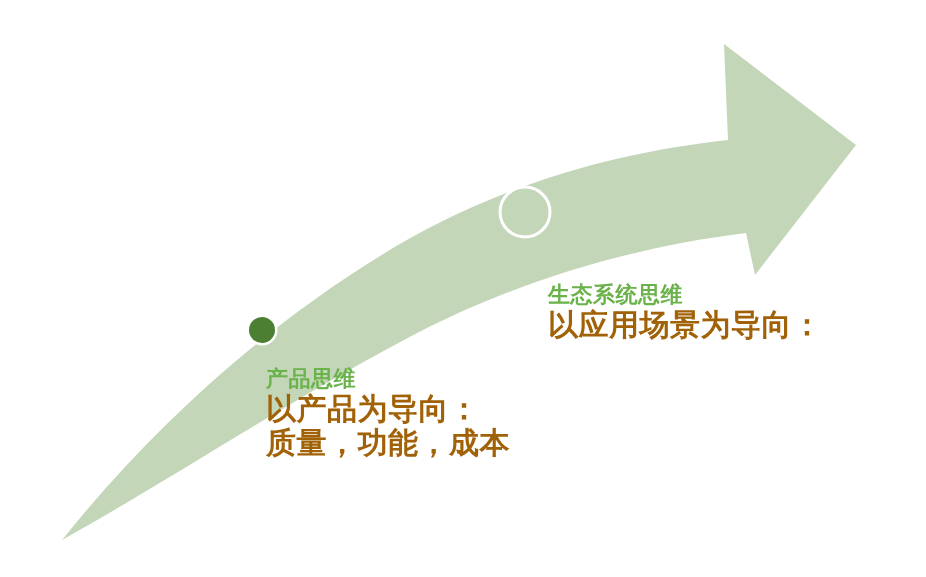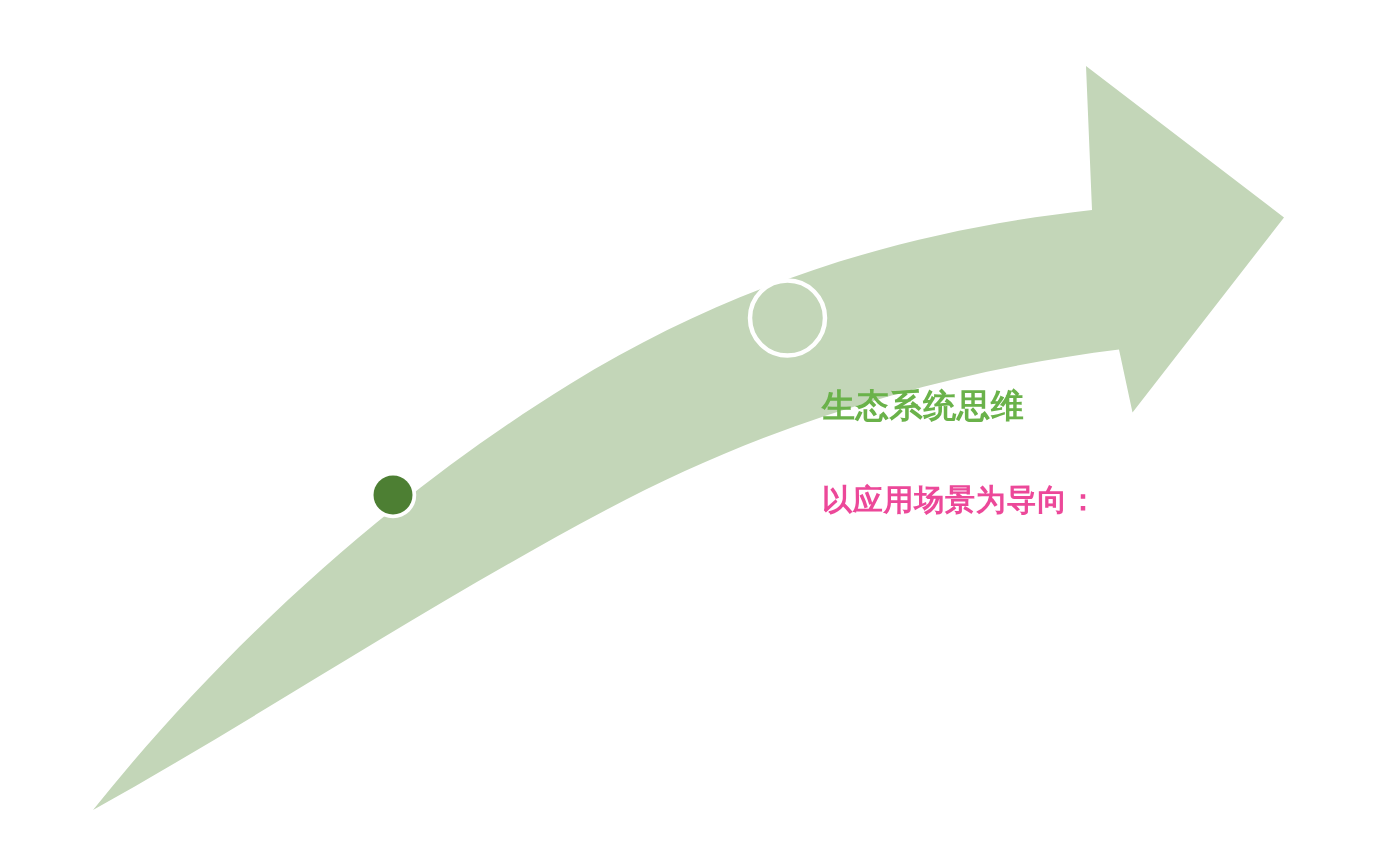--- a/index.html
+++ b/index.html
@@ -30,36 +30,36 @@
   }
   .callout-title {
     font-weight: bold;
     font-size: 22px;
     line-height: 26px;
     color: #6ab24a;
     letter-spacing: 0.5px;
   }
   .callout-body {
     font-weight: bold;
-    font-size: 20px;
+    font-size: 30px;
     line-height: 34px;
-    color: #ec4899;
+    color: #a16207;
     letter-spacing: 0.5px;
-    margin-top: 33px;
+    margin-top: 0;
   }
   .callout-body div {
     white-space: nowrap;
   }
   #callout-product {
     left: 266px;
     top: 366px;
   }
   #callout-ecosystem {
     left: 548px;
-    top: 258px;
+    top: 282px;
   }
 </style>
 </head>
 <body>
 
 <div id="slide">
 
   <svg id="arrow-svg" viewBox="0 0 926 577">
     <path fill="#c3d6b8" d="M 62 540
              C 150 430, 260 330, 380 256
@@ -69,20 +69,27 @@
              L 755 275
              L 746 233
              C 640 246, 520 278, 404 340
              C 280 406, 170 480, 62 540
              Z"></path>
     <circle cx="525" cy="212" r="25" fill="none" stroke="#ffffff" stroke-width="3"></circle>
     <circle cx="262" cy="330" r="15.5" fill="#ffffff"></circle>
     <circle cx="262" cy="330" r="13" fill="#4d7f33"></circle>
   </svg>
 
+  <div class="callout" id="callout-product">
+    <div class="callout-title">产品思维</div>
+    <div class="callout-body">
+      <div>以产品为导向：</div>
+      <div>质量，功能，成本</div>
+    </div>
+  </div>
 
   <div class="callout" id="callout-ecosystem">
     <div class="callout-title">生态系统思维</div>
     <div class="callout-body">
       <div>以应用场景为导向：</div>
     </div>
   </div>
 
 </div>
 

